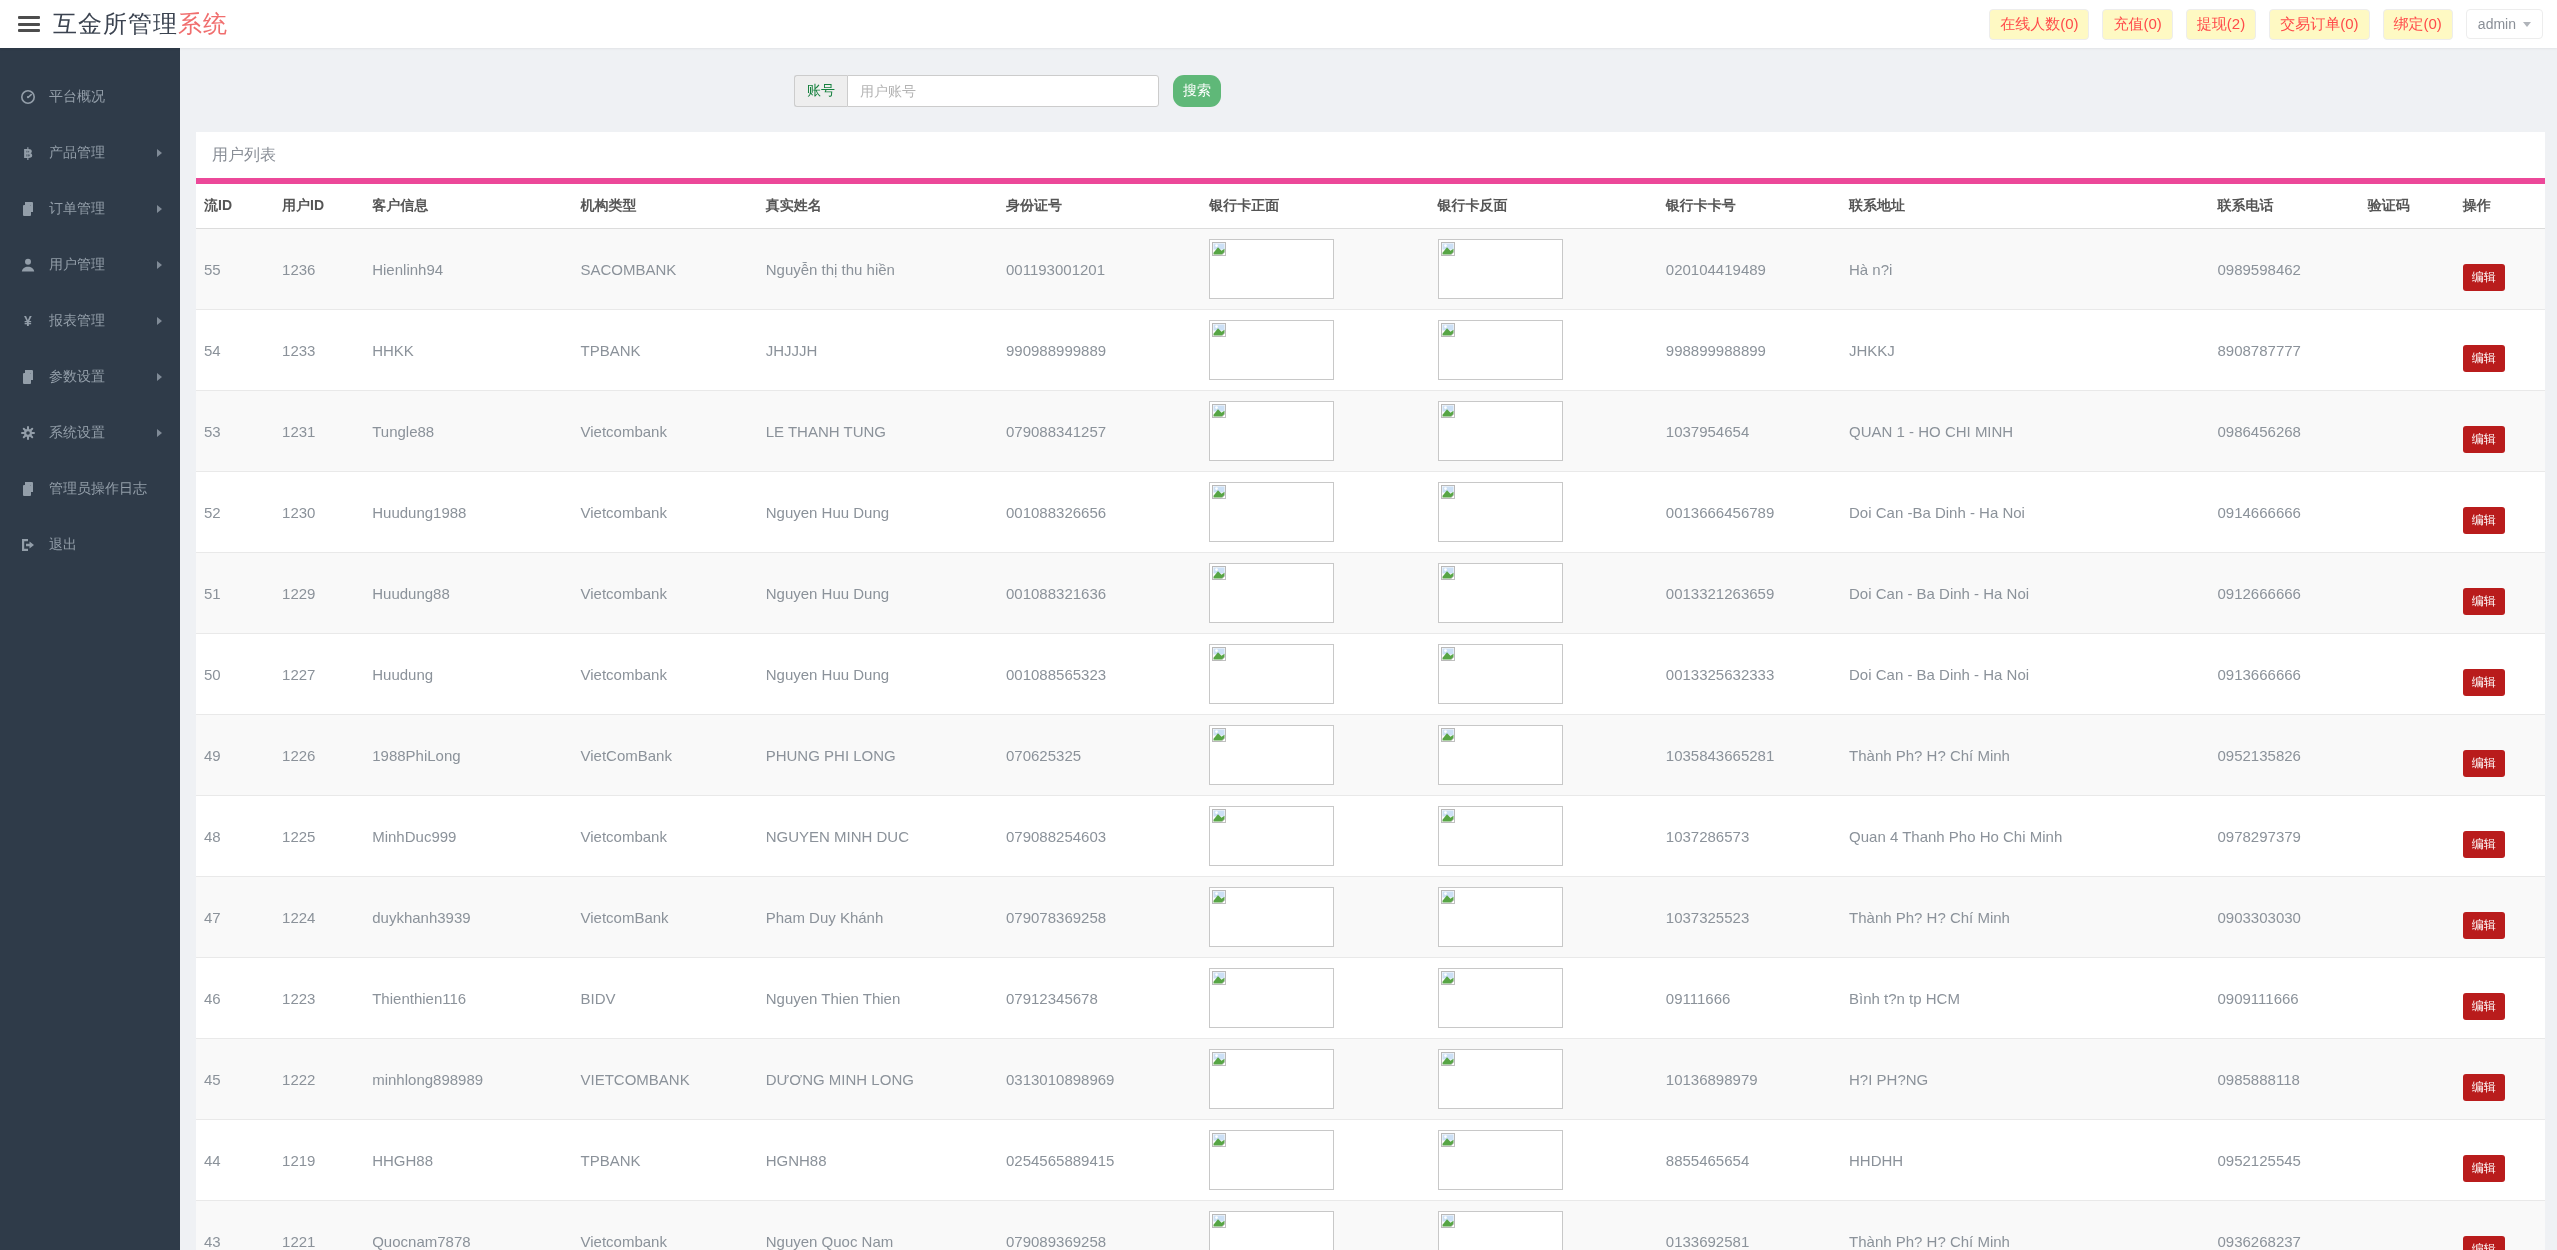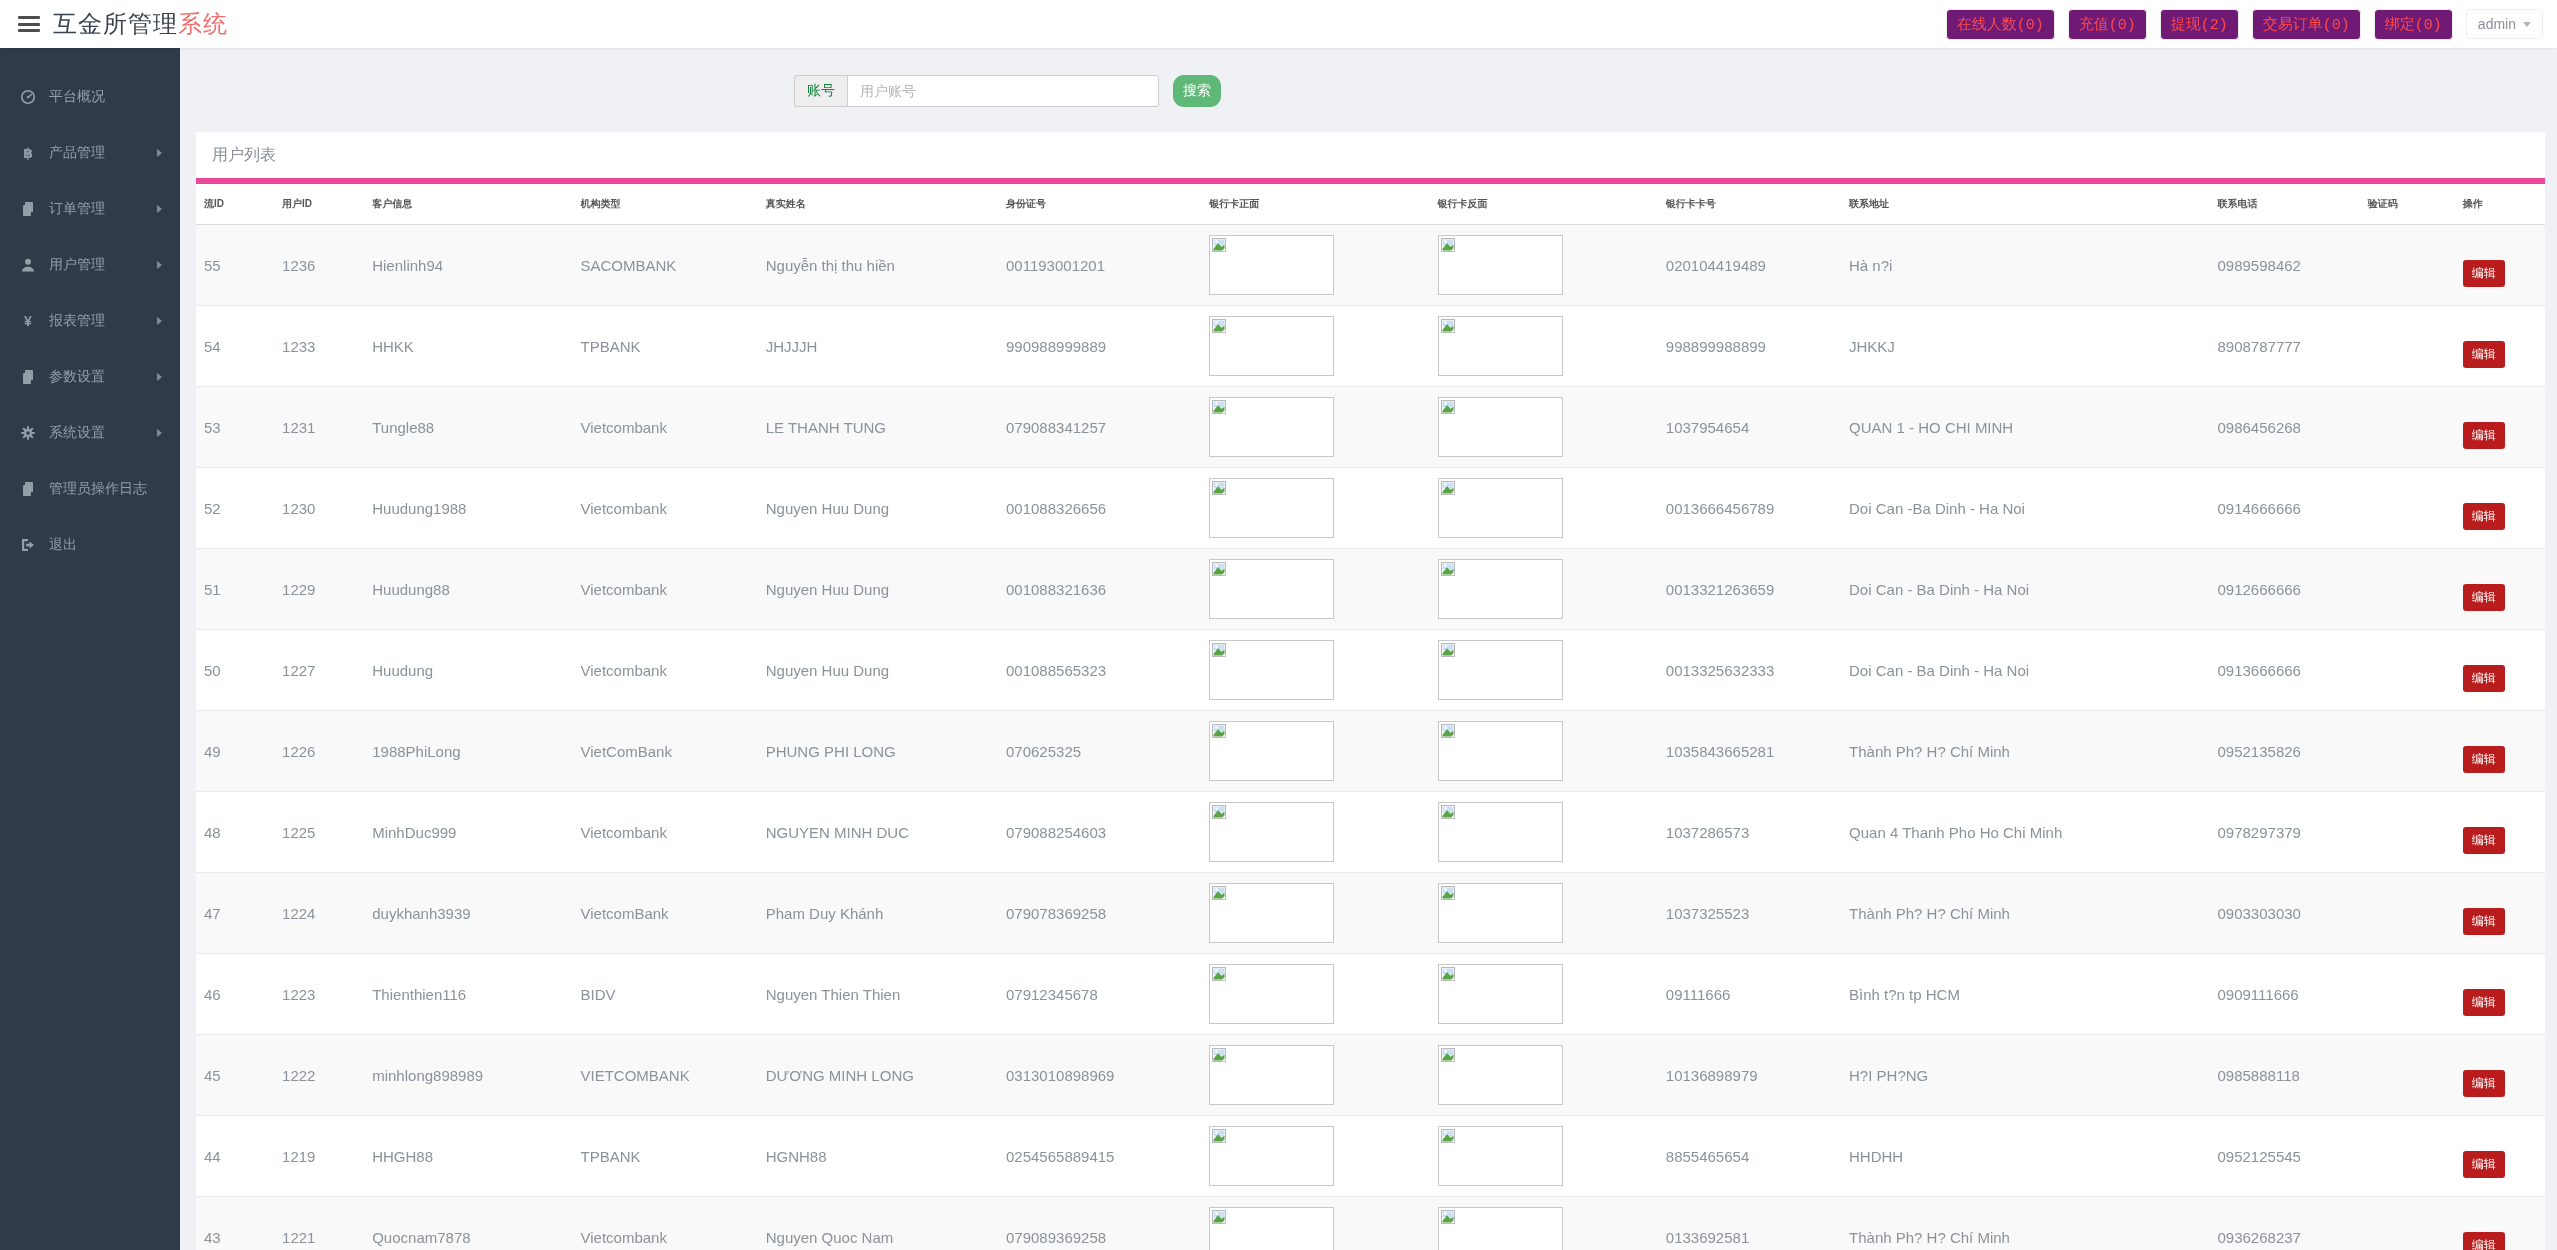--- a/index.html
+++ b/index.html
@@ -9,21 +9,21 @@
   
   .topbar { position:fixed; top:0; left:0; width:2557px; height:48px; background:#fff;
     display:flex; align-items:center; z-index:20; box-shadow:0 1px 2px rgba(0,0,0,.06); }
   .hamburger { width:22px; height:16px; margin-left:18px; display:flex; flex-direction:column;
     justify-content:space-between; cursor:pointer; }
   .hamburger span { display:block; height:3px; background:#4d4d4d; border-radius:1px; }
   .brand { margin-left:13px; font-size:24px; color:#3b4350; letter-spacing:1px; white-space:nowrap; }
   .brand .accent { color:#f06e6e; }
   .top-right { margin-left:auto; display:flex; align-items:center; gap:13px; margin-right:14px; }
   .top-link { color:#ff4a4a; font-size:15px; border:1px solid #ededed; border-radius:4px;
-    padding:5px 10px; background:#701a75; cursor:pointer; white-space:nowrap;font-family:Liberation Mono, monospace; }
+    padding:5px 10px; background:#fef9c3; cursor:pointer; white-space:nowrap; }
   .admin-box { color:#8a8f97; font-size:14px; border:1px solid #ededed; border-radius:4px;
     padding:6px 11px; display:flex; align-items:center; gap:7px; cursor:pointer; }
   .caret-down { width:0; height:0; border-left:4px solid transparent;
     border-right:4px solid transparent; border-top:5px solid #b0b4ba; }
 
   
   .sidebar { position:fixed; top:48px; left:0; bottom:0; width:180px; background:#2f3b49; z-index:10; }
   .sidebar ul { list-style:none; padding-top:21px; }
   .side-item { display:flex; align-items:center; height:56px; padding:0 18px 0 20px;
     color:#939ea9; font-size:14px; cursor:pointer; }
@@ -44,21 +44,21 @@
     padding:0 12px; font-size:14px; color:#333; outline:none; }
   .search-input::placeholder { color:#b3b3b3; }
   .search-btn { margin-left:14px; background:#5fb878; color:#fff; border:none; border-radius:11px;
     min-width:48px; height:32px; font-size:14px; cursor:pointer; padding:0 10px; }
 
   .card { background:#fff; margin:25px 12px 0 16px; }
   .card-title { font-size:16px; color:#8a8f97; padding:13px 16px 12px;
     border-bottom:6px solid #ec4899; }
 
   table { width:100%; border-collapse:collapse; table-layout:fixed; }
-  th { font-size:10px; color:#555; text-align:left; font-weight:bold;
+  th { font-size:14px; color:#555; text-align:left; font-weight:bold;
     padding:13px 8px; border-bottom:1px solid #dcdcdc; background:#fff; white-space:nowrap;
     overflow:hidden; }
   td { font-size:15px; color:#8b929a; padding:10px 8px; height:60px;
     border-bottom:1px solid #e9e9e9; vertical-align:middle; white-space:nowrap; overflow:hidden; }
   tbody tr:nth-child(odd)  { background:#f9f9f9; }
   tbody tr:nth-child(even) { background:#ffffff; }
 
   .img-box { width:125px; height:60px; border:1px solid #c8c8c8; background:#fff; padding:2px; }
   .edit-btn { background:#b91c1c; color:#fff; border:none; border-radius:3px;
     padding:5px 9px; font-size:12px; cursor:pointer; white-space:nowrap;margin-top:16px; }

